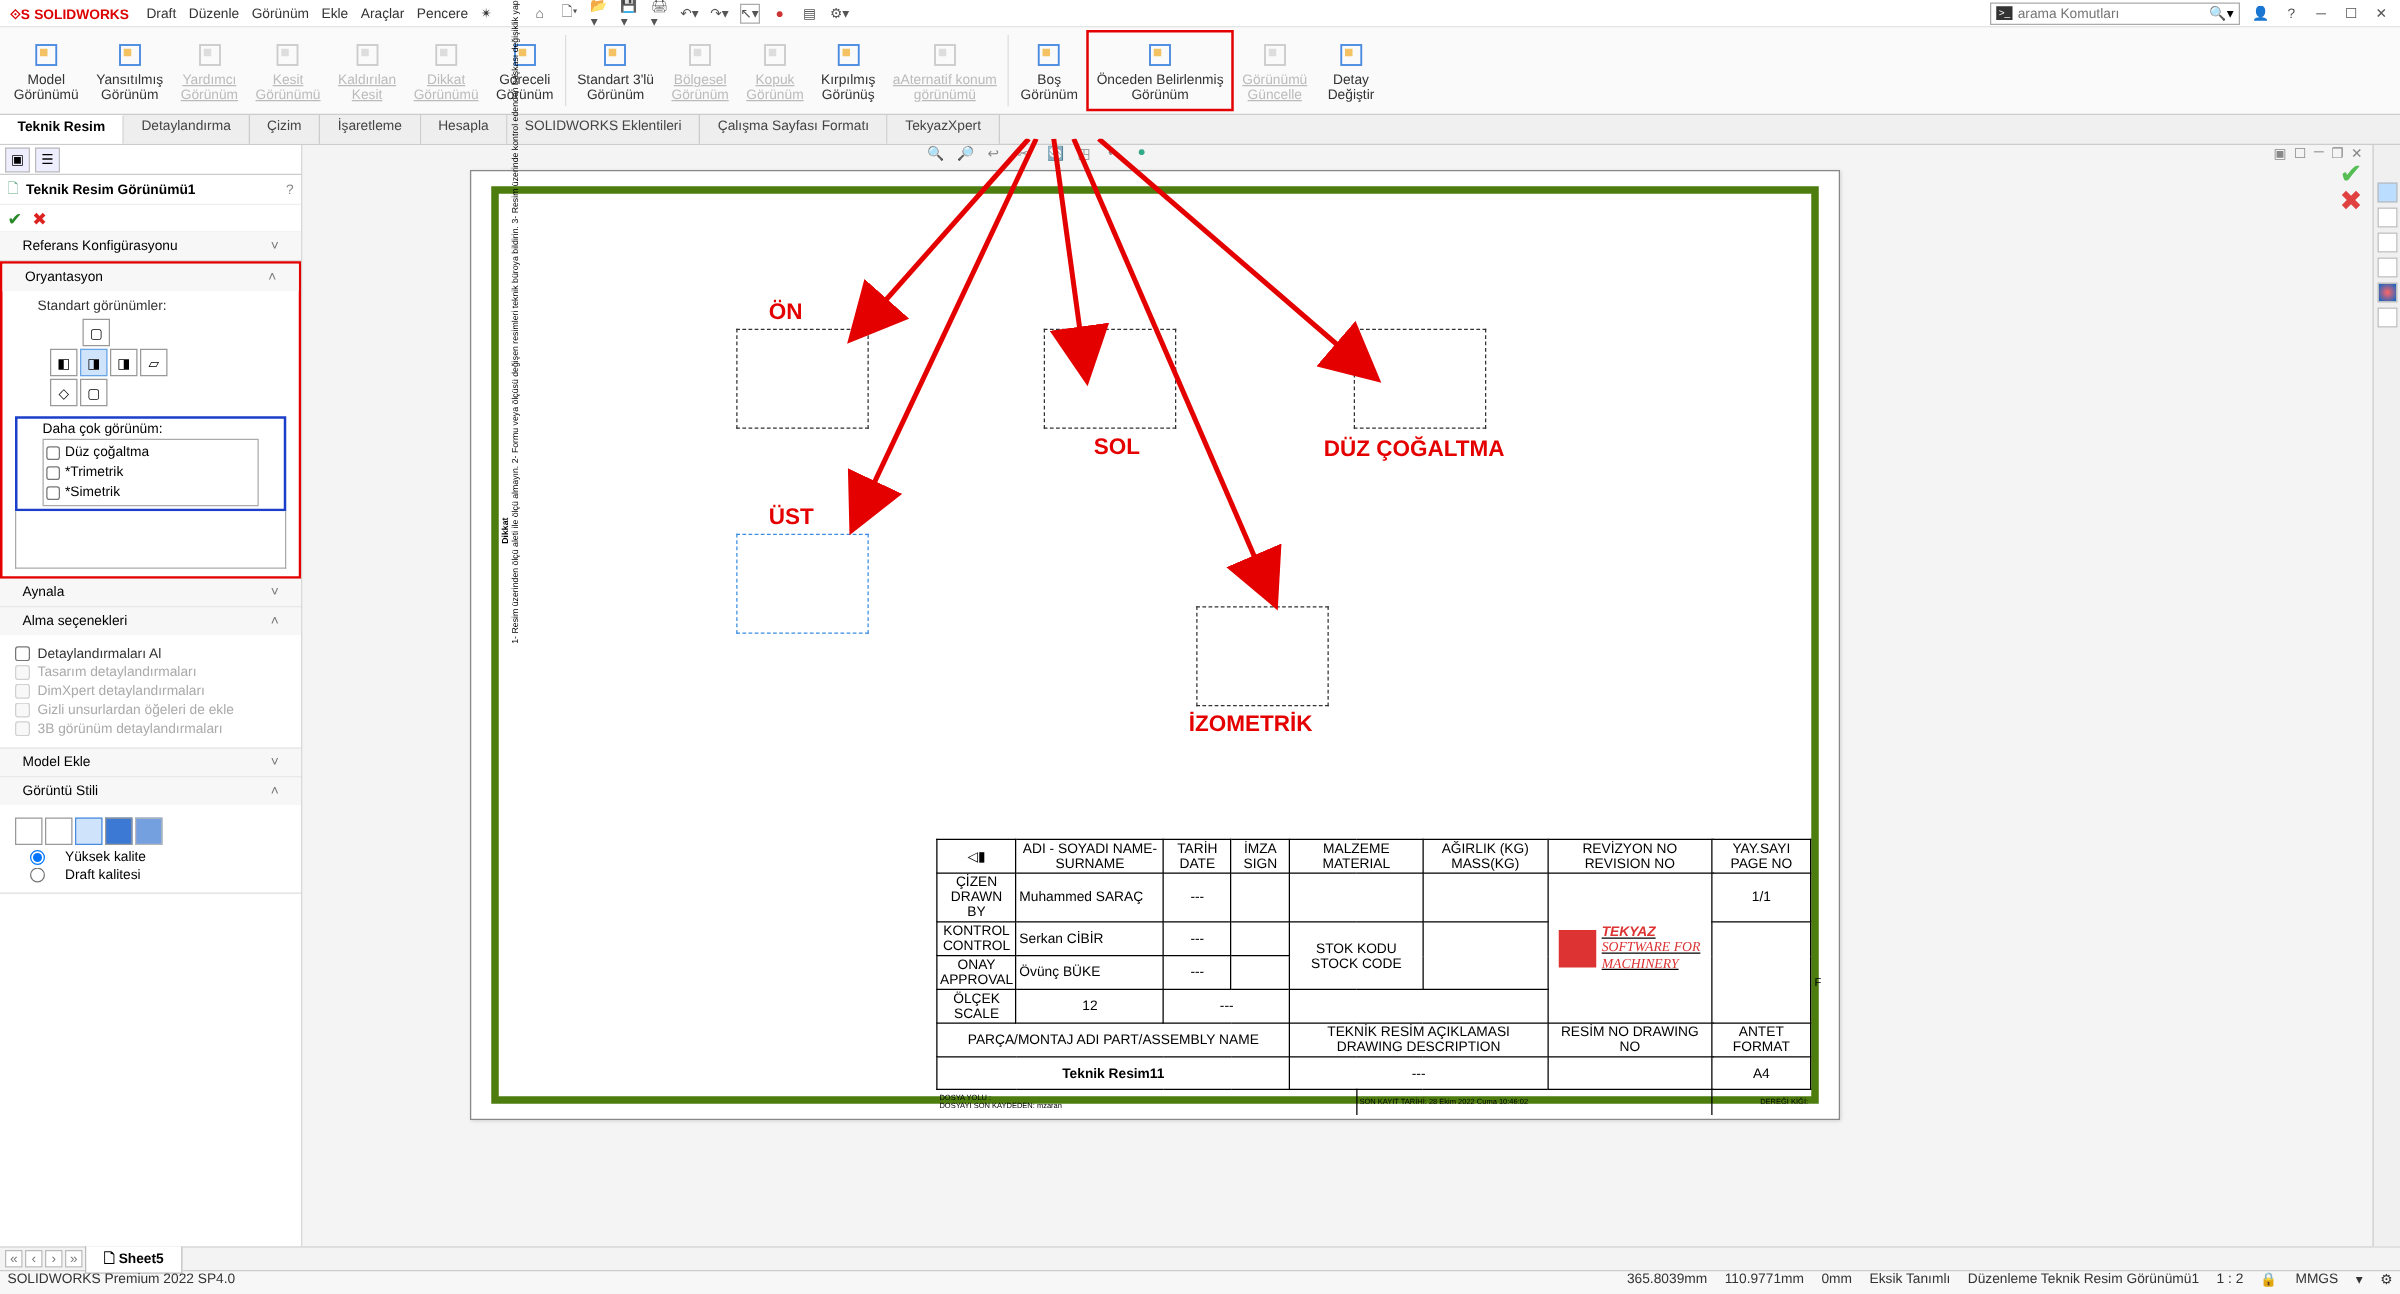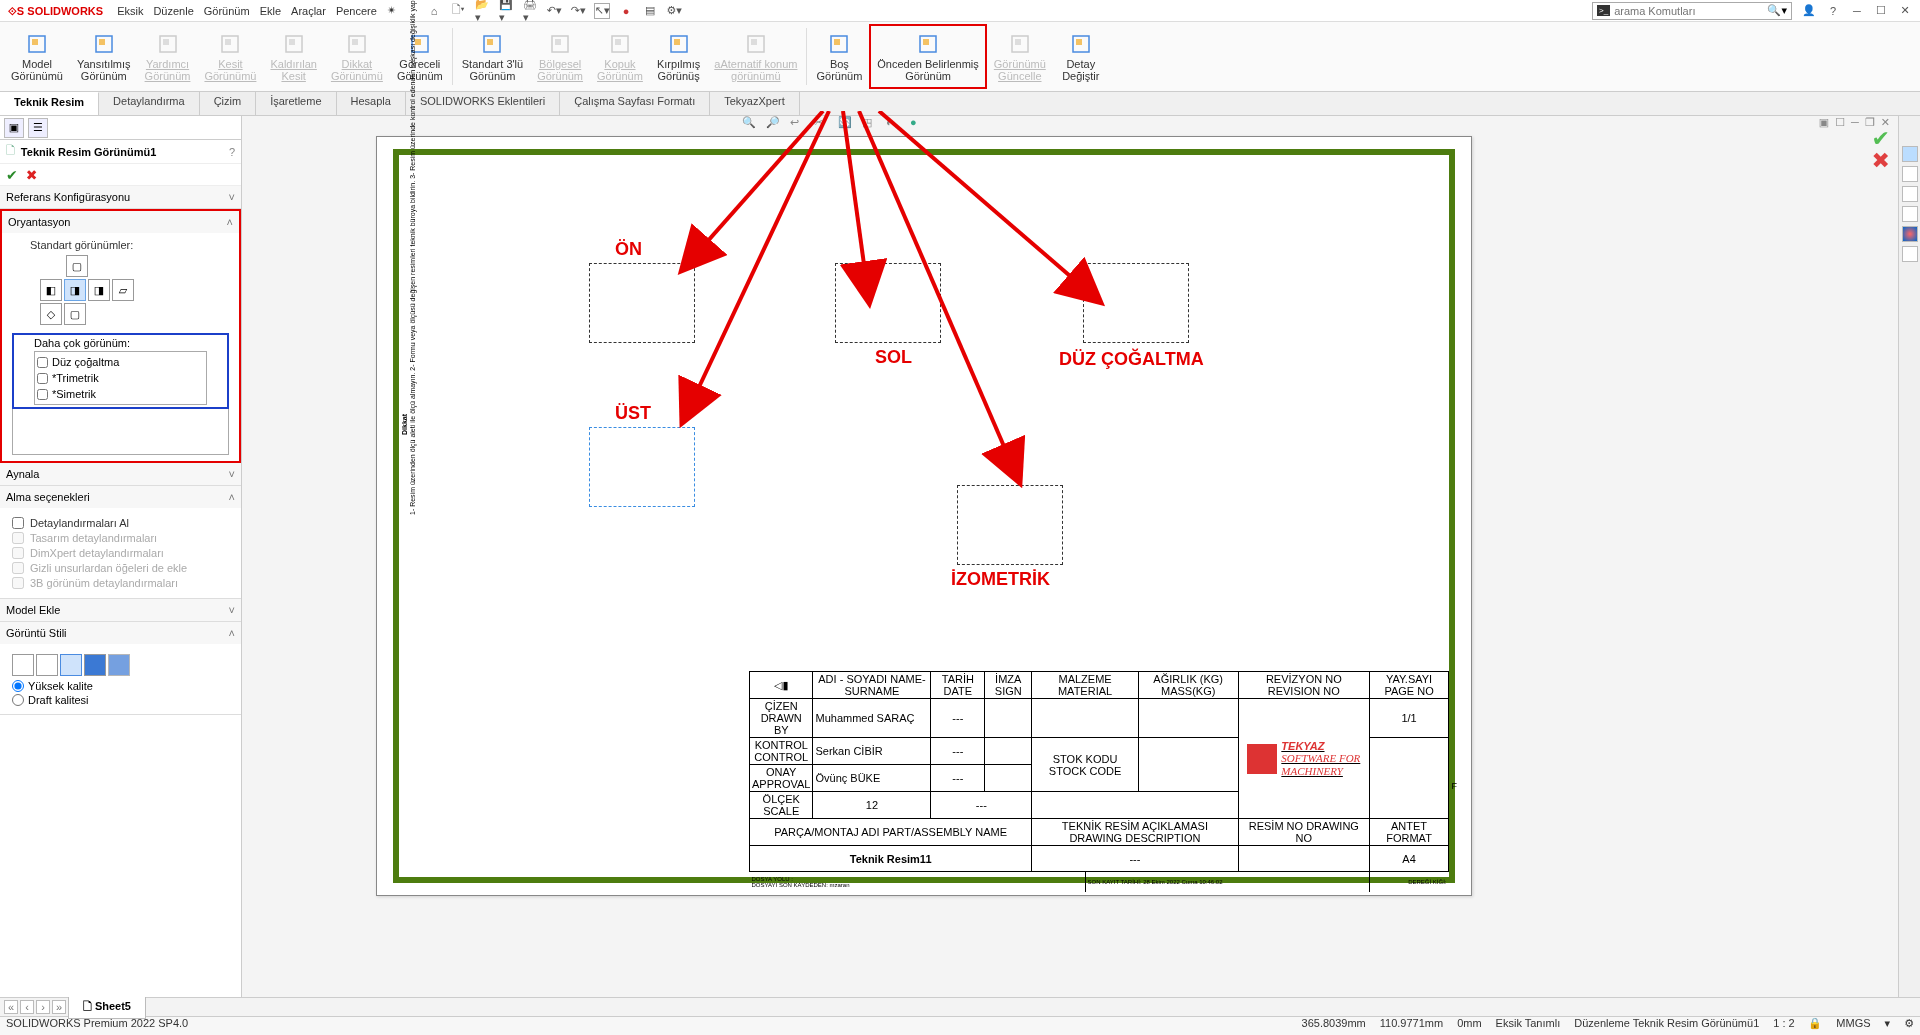--- a/index.html
+++ b/index.html
@@ -32,21 +32,21 @@
 .main { display: flex; height: calc(100% - 22px - 70px - 24px - 19px - 19px); position: relative; }
 
 
 .left-panel { width: 242px; background: #fff; border-right: 1px solid #ccc; display: flex; flex-direction: column; }
 .lp-iconrow { height: 24px; display: flex; align-items: center; padding-left: 4px; gap: 4px; border-bottom: 1px solid #ccc; }
 .lp-small-icon { width: 20px; height: 20px; border: 1px solid #bbb; background: #eef; display: flex; align-items: center; justify-content: center; }
 .lp-titlebar { height: 24px; display: flex; align-items: center; padding: 0 6px; border-bottom: 1px solid #eee; }
 .lp-title { margin-left: 6px; font-weight: bold; flex: 1; }
 .lp-okrow { height: 22px; display: flex; align-items: center; padding-left: 6px; gap: 8px; border-bottom: 1px solid #eee; }
 .lp-section { border-bottom: 1px solid #ddd; }
-.lp-sec-head { height: 22px; padding: 0 6px; display: flex; align-items: center; background: #f7f7f7; cursor: pointer; }
+.lp-sec-head { height: 22px; padding: 0 18px; display: flex; align-items: center; background: #f7f7f7; cursor: pointer; }
 .lp-sec-head .chev { margin-left: auto; color: #777; }
 .lp-body { padding: 6px 10px; }
 .std-views-label { margin-left: 18px; margin-bottom: 4px; color: #333; }
 .view-grid { margin-left: 28px; }
 .view-row { display: flex; gap: 2px; margin-bottom: 2px; }
 .view-cell { width: 22px; height: 22px; border: 1px solid #999; background: #fff; display: flex; align-items: center; justify-content: center; }
 .view-cell.pressed { background: #cfe3fb; border-color: #6aa5e6; }
 .more-views-box { margin-top: 8px; border: 2px solid #1b3fc9; padding: 2px 20px; }
 .more-views-title { margin-bottom: 2px; }
 .mv-list { border: 1px solid #aaa; background: #fff; min-height: 46px; padding: 2px; }
@@ -55,21 +55,21 @@
 
 .checkbox-row { display: flex; align-items: center; gap: 6px; margin: 3px 0 3px 2px; color: #333; }
 .checkbox-row.disabled { color: #aaa; }
 .checkbox-row input { width: 12px; height: 12px; }
 
 .display-buttons { display: flex; gap: 2px; margin: 4px 2px; }
 .ds-btn { width: 22px; height: 22px; border: 1px solid #999; background: #fff; }
 .ds-btn.sel { background: #cfe3fb; border-color: #4a8be0; }
 .ds-btn.blue { background: #3b79d4; }
 
-.radio-row { display: flex; align-items: flex-start; gap: 4px; margin: 2px 2px; }
+.radio-row { display: flex; align-items: flex-start; gap: 16px; margin: 2px 14px; }
 .radio-row input { width: 12px; height: 12px; }
 
 .red-sec { border: 2px solid #e40000; }
 
 
 .canvas-wrap { flex: 1; position: relative; background: #f4f4f4; }
 .top-icons { position: absolute; left: 500px; top: 0; display: flex; gap: 6px; }
 .top-icn { width: 18px; height: 18px; color: #888; }
 
 .sheet { position: absolute; left: 134px; top: 20px; width: 1096px; height: 760px; background: #fff; border: 1px solid #888; box-shadow: 1px 1px 3px rgba(0,0,0,.15); }
@@ -101,21 +101,21 @@
 .status-spacer { flex: 1; }
 .status-cell { margin-left: 14px; }
 </style>
 </head>
 <body>
 
 <div class="titlebar">
   <span class="logo">
     <span style="color:#d00;">⟐S</span> <span>SOLIDWORKS</span>
   </span>
-  <span class="menu-item">Eksik</span>
+  <span class="menu-item">Draft</span>
   <span class="menu-item">Düzenle</span>
   <span class="menu-item">Görünüm</span>
   <span class="menu-item">Ekle</span>
   <span class="menu-item">Araçlar</span>
   <span class="menu-item">Pencere</span>
   <span class="menu-item">✴</span>
 
   <div class="qa-toolbar">
     <span class="qa-btn">⌂</span>
     <span class="qa-btn">🗋▾</span>

